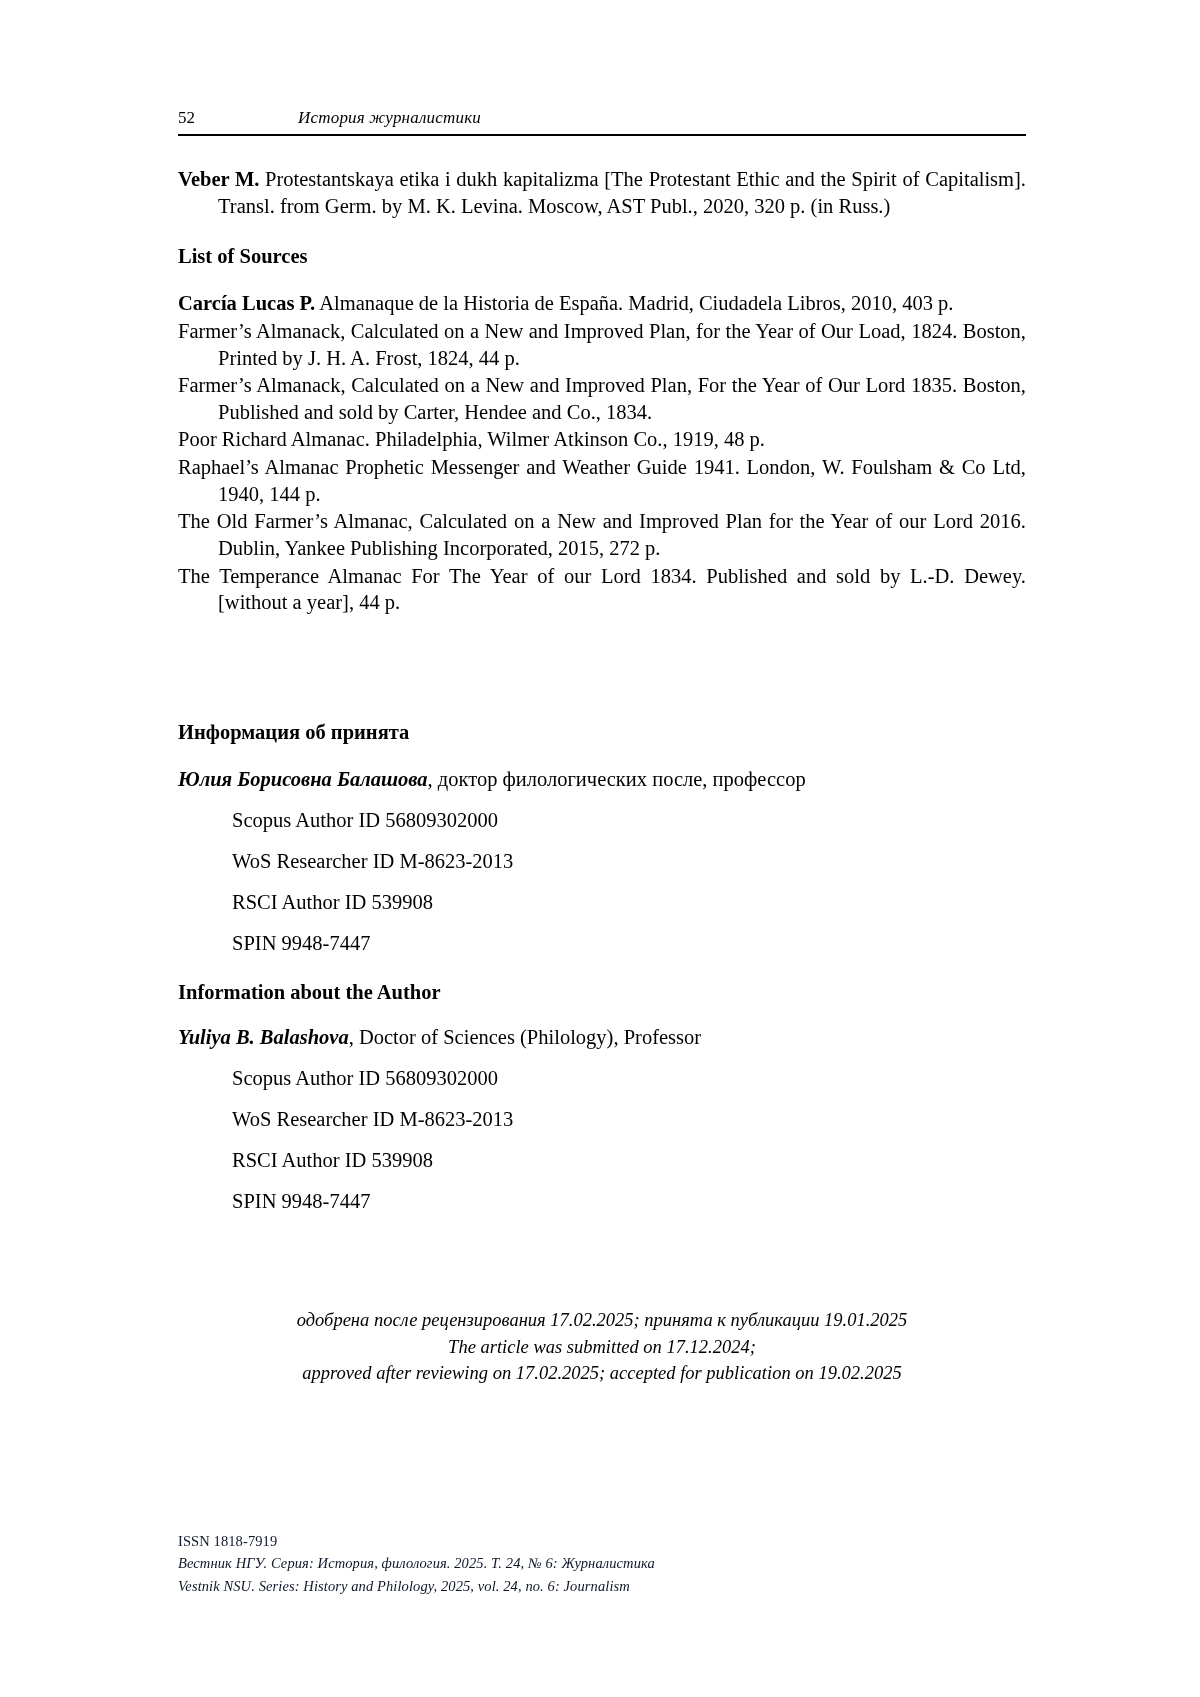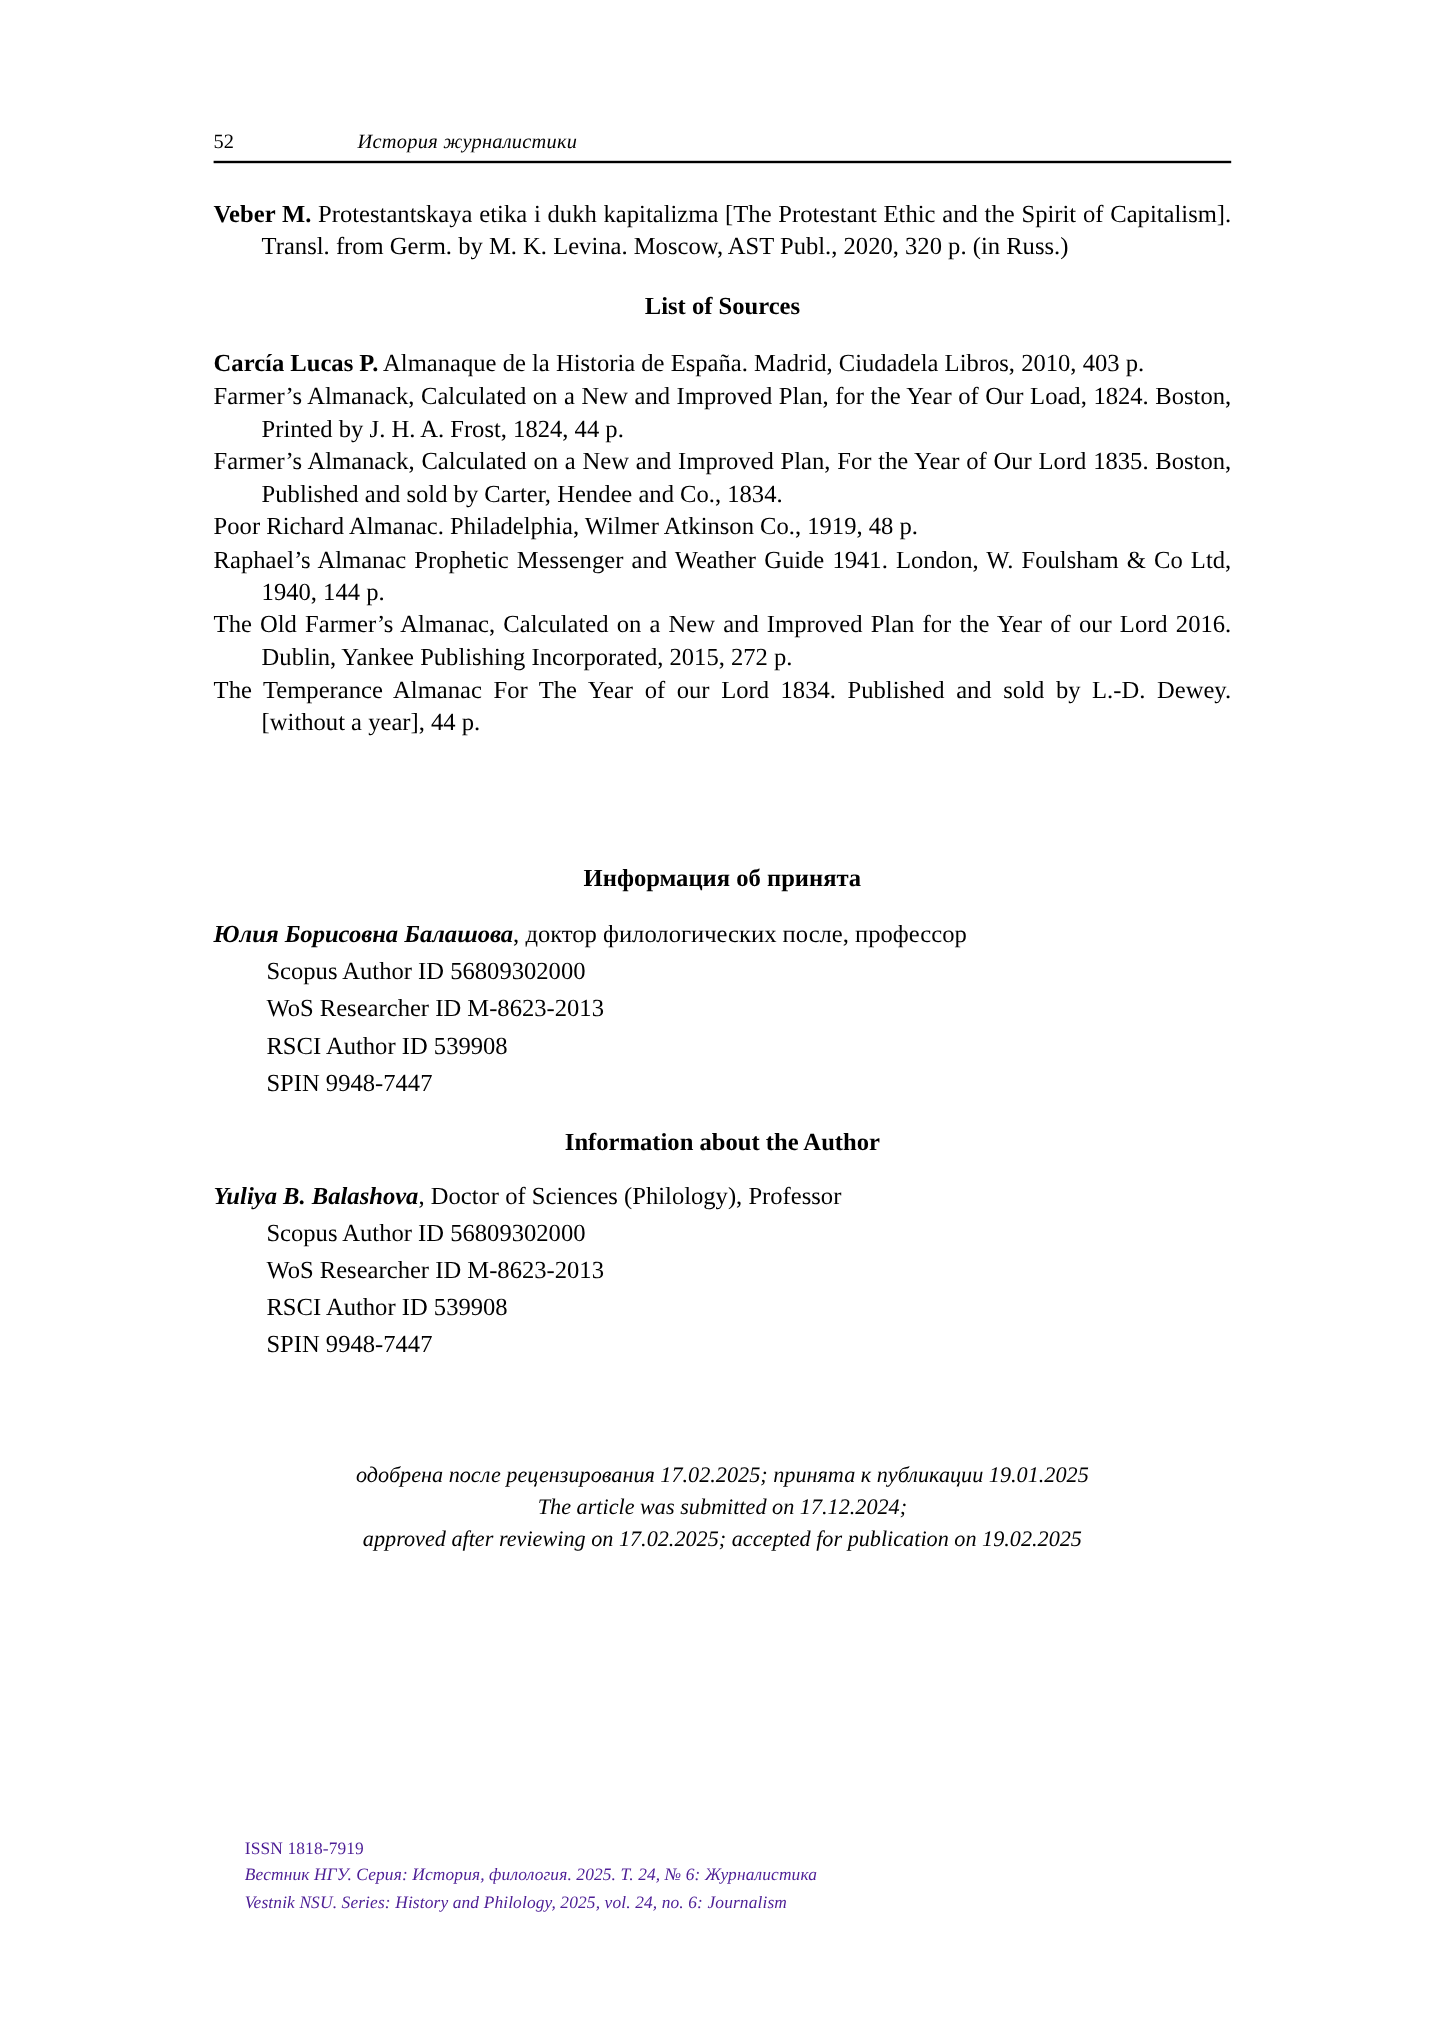--- a/index.html
+++ b/index.html
@@ -57,54 +57,53 @@
     font-size: 20.5px;
     line-height: 1.30;
     text-align: justify;
     text-justify: inter-word;
     padding-left: 40px;
     text-indent: -40px;
     margin: 0 0 1px 0;
   }
   .ref b { font-weight: bold; }
   .heading {
-    text-align: center;
+    text-align: left;
     font-weight: bold;
     font-size: 20.5px;
     margin: 26px 0 22px 0;
   }
   .heading.tight { margin-top: 24px; margin-bottom: 20px; }
   .author-line {
     font-size: 20.5px;
     line-height: 1.32;
     margin: 0;
   }
   .author-line b { font-weight: bold; font-style: italic; }
   .id-line {
     font-size: 20.5px;
     line-height: 1.32;
-    margin: 4px;
+    margin: 14px;
     padding-left: 40px;
   }
   .spacer-lg { height: 78px; }
   .dates {
     text-align: center;
     font-style: italic;
     font-size: 18.5px;
     line-height: 1.42;
     margin: 0;
   }
   
   .footer {
     position: absolute;
     left: 178px;
     top: 1530px;
     width: 848px;
-    color: #4c1d95;
-    margin-left: 26px;
+    color: #0f172a;
   }
   .footer div {
     font-size: 14.5px;
     line-height: 1.55;
     letter-spacing: 0.1px;
   }
   .footer .it { font-style: italic; }
 </style>
 </head>
 <body>

